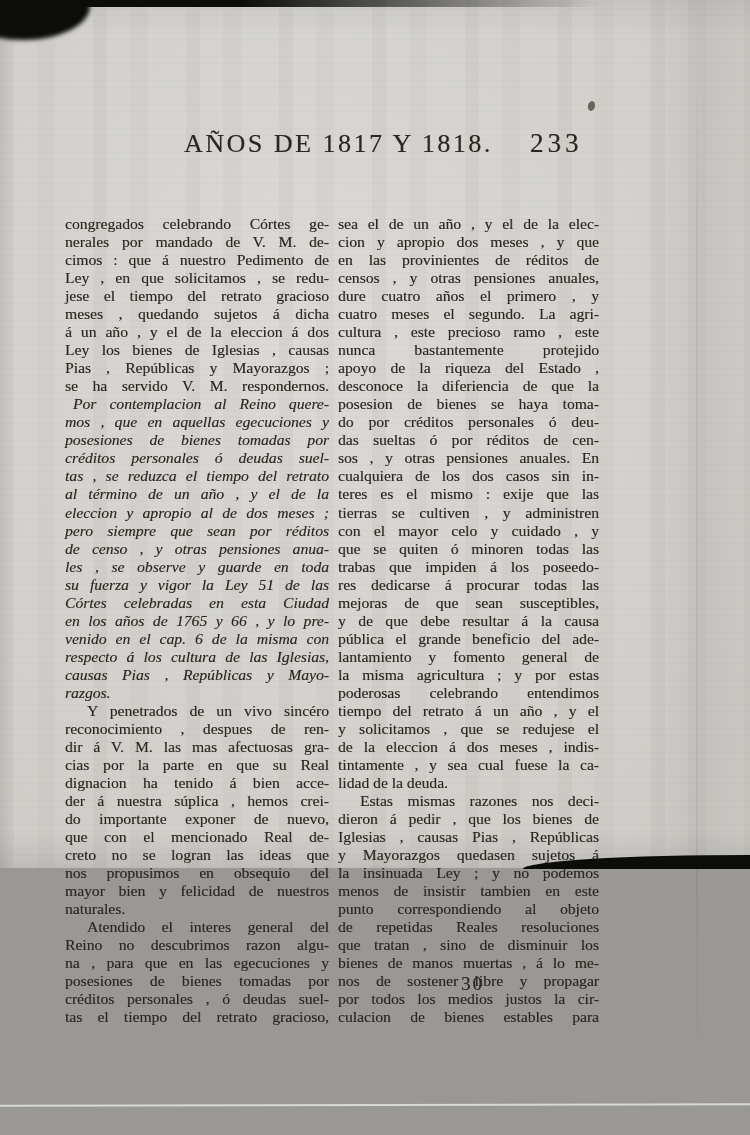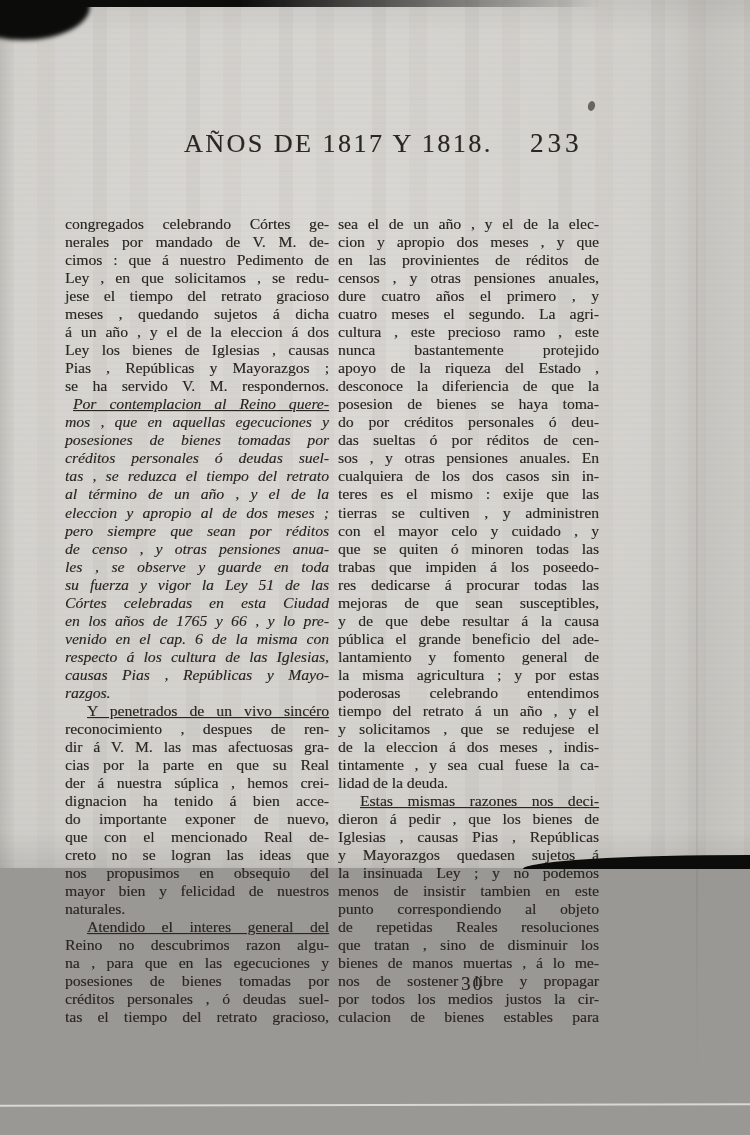--- a/index.html
+++ b/index.html
@@ -19,21 +19,21 @@
     color:var(--ink,#2a2621);
     text-shadow:0.4px 0.4px 0.5px rgba(46,40,32,0.38);
   }
   .header-title{position:absolute;left:184px;top:129px;font-size:26px;letter-spacing:2.5px;white-space:nowrap;}
   .header-page-number{position:absolute;left:530px;top:128px;font-size:27px;letter-spacing:4px;}
   .column{position:absolute;top:169px;font-size:15.6px;line-height:18.03px;margin-top:46px;}
   .column-left{left:65px;width:264px;}
   .column-right{left:338px;width:261px;}
   .line{text-align:justify;text-align-last:justify;}
   .line.end{text-align-last:left;}
-  .para.indent .line:first-child{text-indent:22px;text-decoration:underline;}
+  .para.indent .line:first-child{text-indent:22px;}
   .para.italic{font-style:italic;}
   .para.italic.indent .line:first-child{text-indent:8px;}
   .signature{position:absolute;left:424px;top:973px;width:60px;text-align:right;font-size:19px;letter-spacing:2px;}
   .corner-blob{position:absolute;top:-28px;left:-44px;width:134px;height:68px;background:var(--edge,#0c0c0a);border-radius:50%;filter:blur(2px);}
   .top-strip{position:absolute;top:0;left:0;width:600px;height:7px;
     background:linear-gradient(90deg, var(--edge,#0c0c0a) 40%, rgba(12,12,10,0.55) 68%, rgba(12,12,10,0) 100%);
     filter:blur(0.5px);}
   .bottom-wedge{position:absolute;bottom:-1px;right:-1px;width:228px;height:14px;background:var(--edge,#0c0c0a);border-top-left-radius:100% 100%;}
   .white-line{position:absolute;top:1104px;left:0;width:750px;height:2px;background:rgba(255,255,255,0.62);transform:rotate(-0.12deg);}
   .ink-fleck{position:absolute;left:588px;top:101px;width:7px;height:10px;border-radius:50%;background:#4e4a42;transform:rotate(15deg);opacity:0.8;}
@@ -79,22 +79,22 @@
         <div class="line">venido en el cap. 6 de la misma con</div>
         <div class="line">respecto á los cultura de las Iglesias,</div>
         <div class="line">causas Pias , Repúblicas y Mayo-</div>
         <div class="line end">razgos.</div>
       </div>
       <div class="para indent">
         <div class="line">Y penetrados de un vivo sincéro</div>
         <div class="line">reconocimiento , despues de ren-</div>
         <div class="line">dir á V. M. las mas afectuosas gra-</div>
         <div class="line">cias por la parte en que su Real</div>
+        <div class="line">dignacion ha tenido á bien acce-</div>
         <div class="line">der á nuestra súplica , hemos crei-</div>
-        <div class="line">dignacion ha tenido á bien acce-</div>
         <div class="line">do importante exponer de nuevo,</div>
         <div class="line">que con el mencionado Real de-</div>
         <div class="line">creto no se logran las ideas que</div>
         <div class="line">nos propusimos en obsequio del</div>
         <div class="line">mayor bien y felicidad de nuestros</div>
         <div class="line end">naturales.</div>
       </div>
       <div class="para indent">
         <div class="line">Atendido el interes general del</div>
         <div class="line">Reino no descubrimos razon algu-</div>

